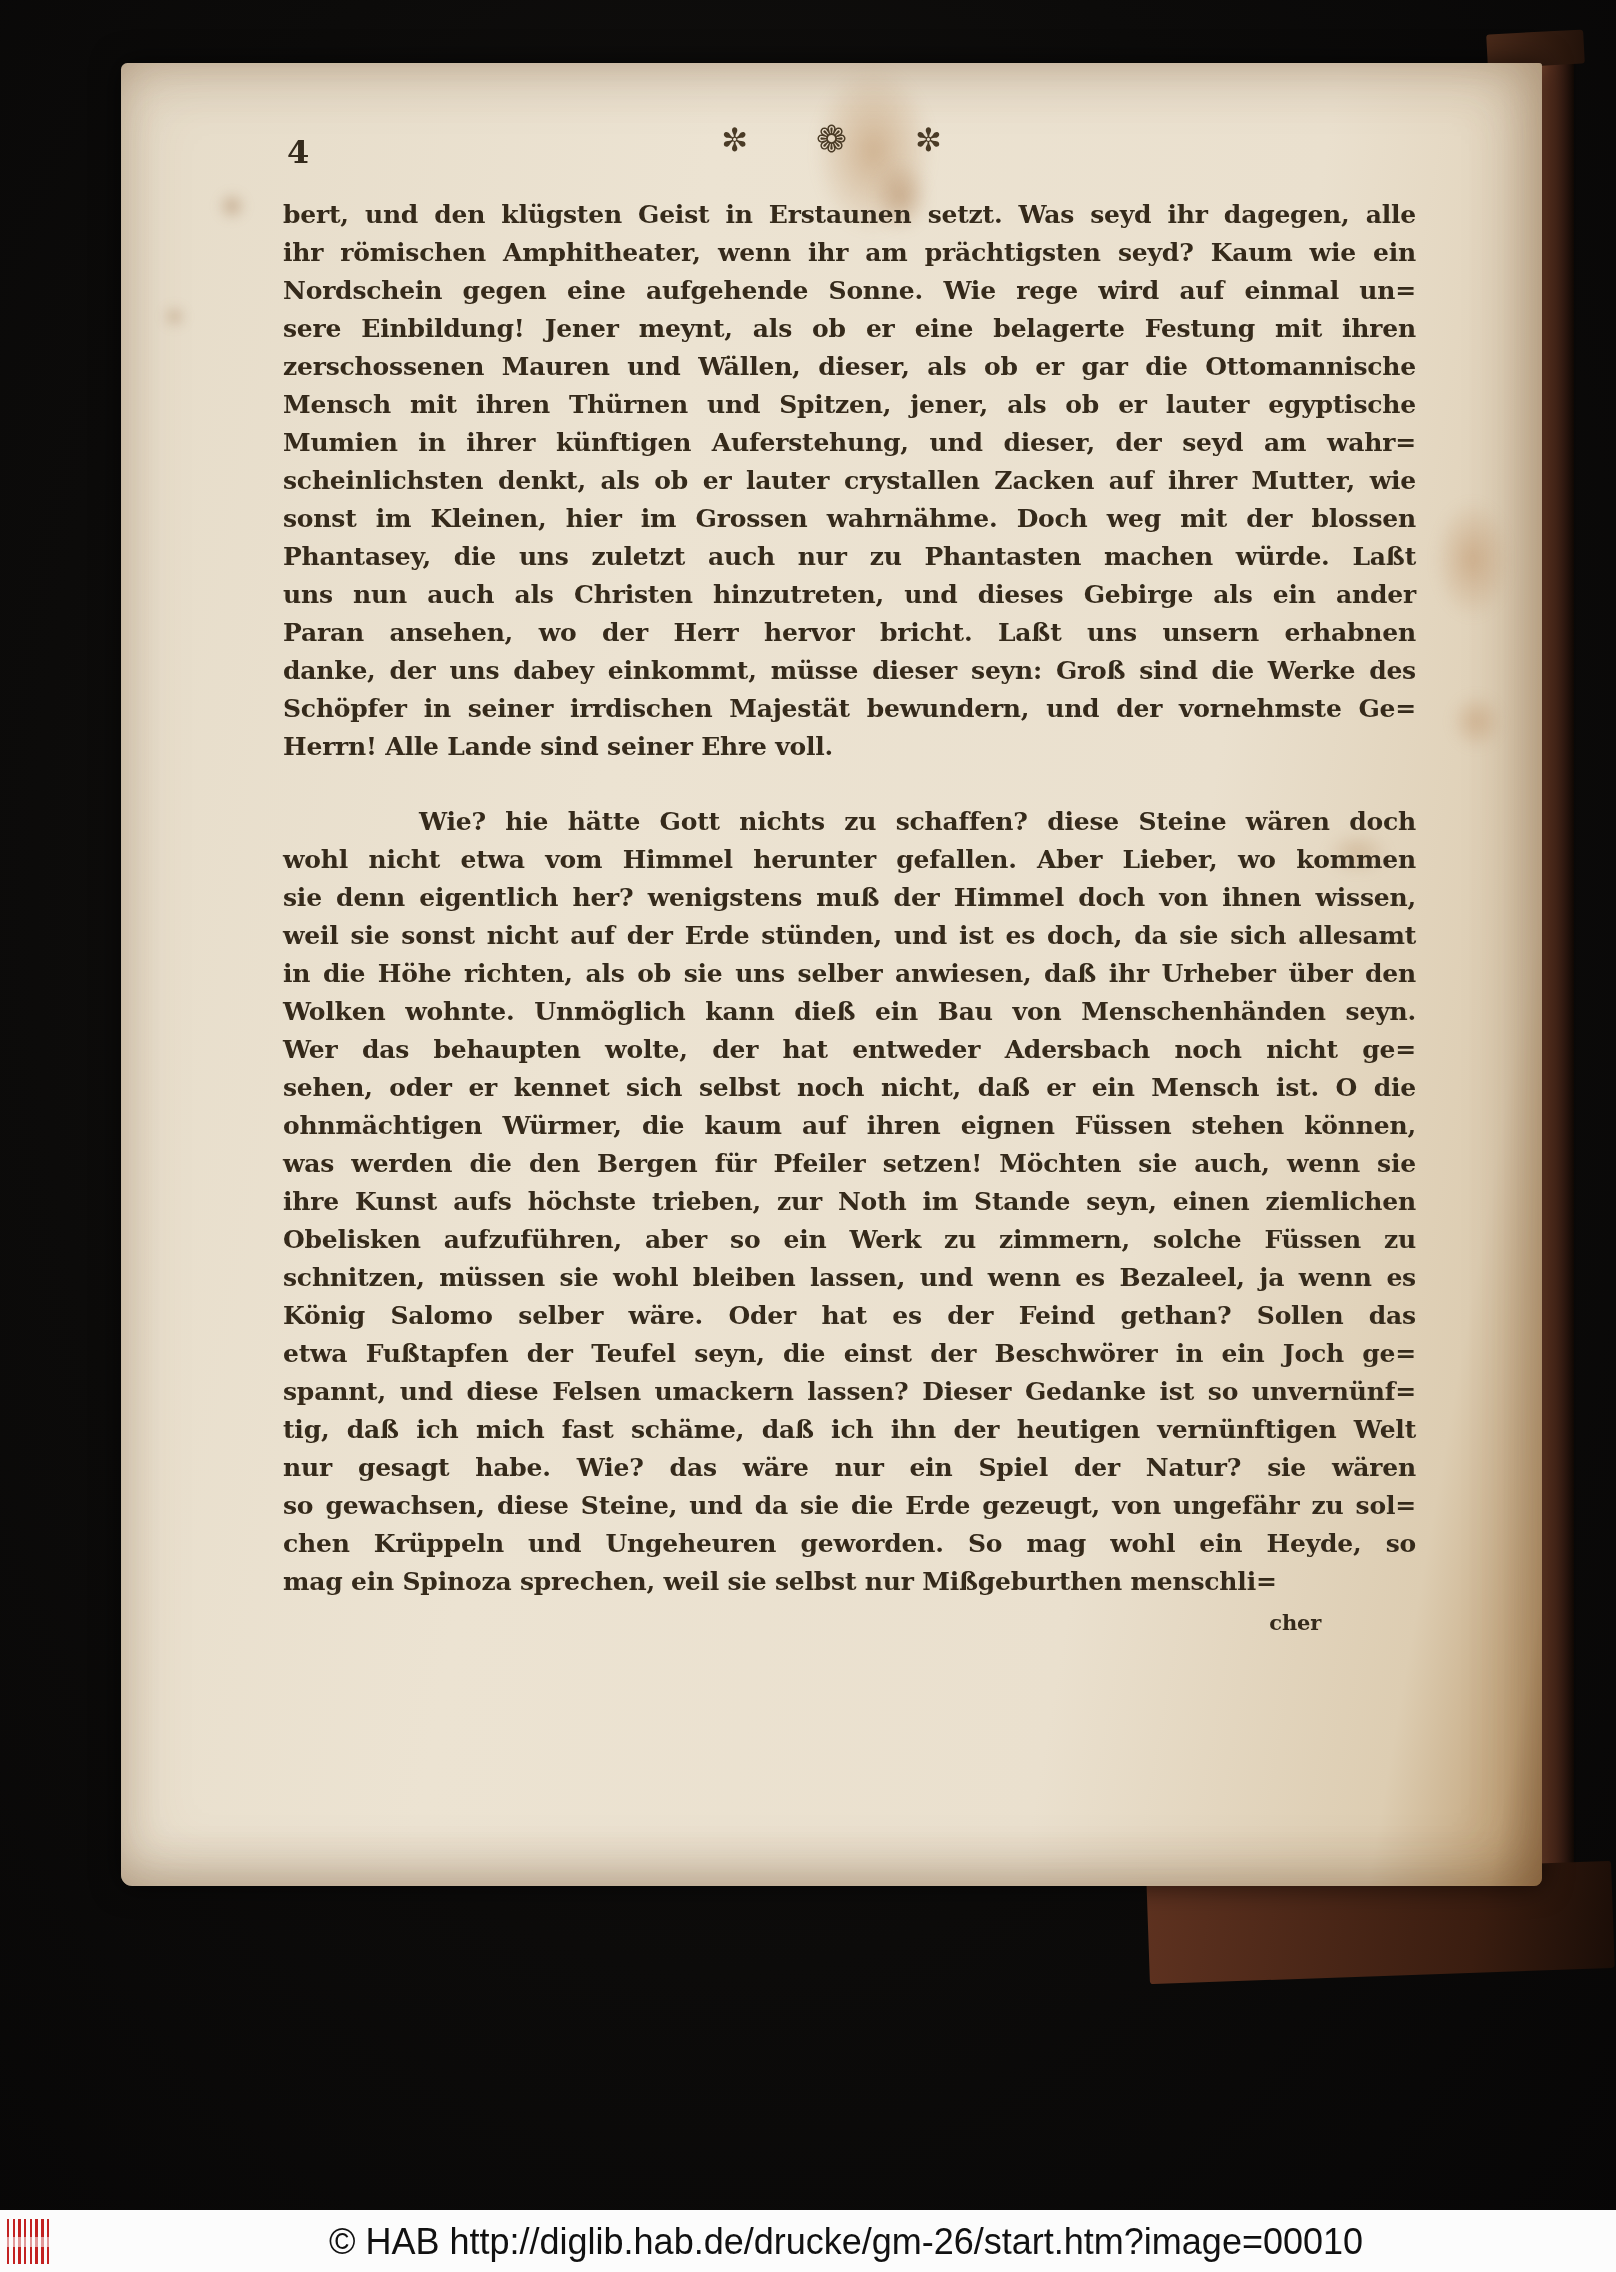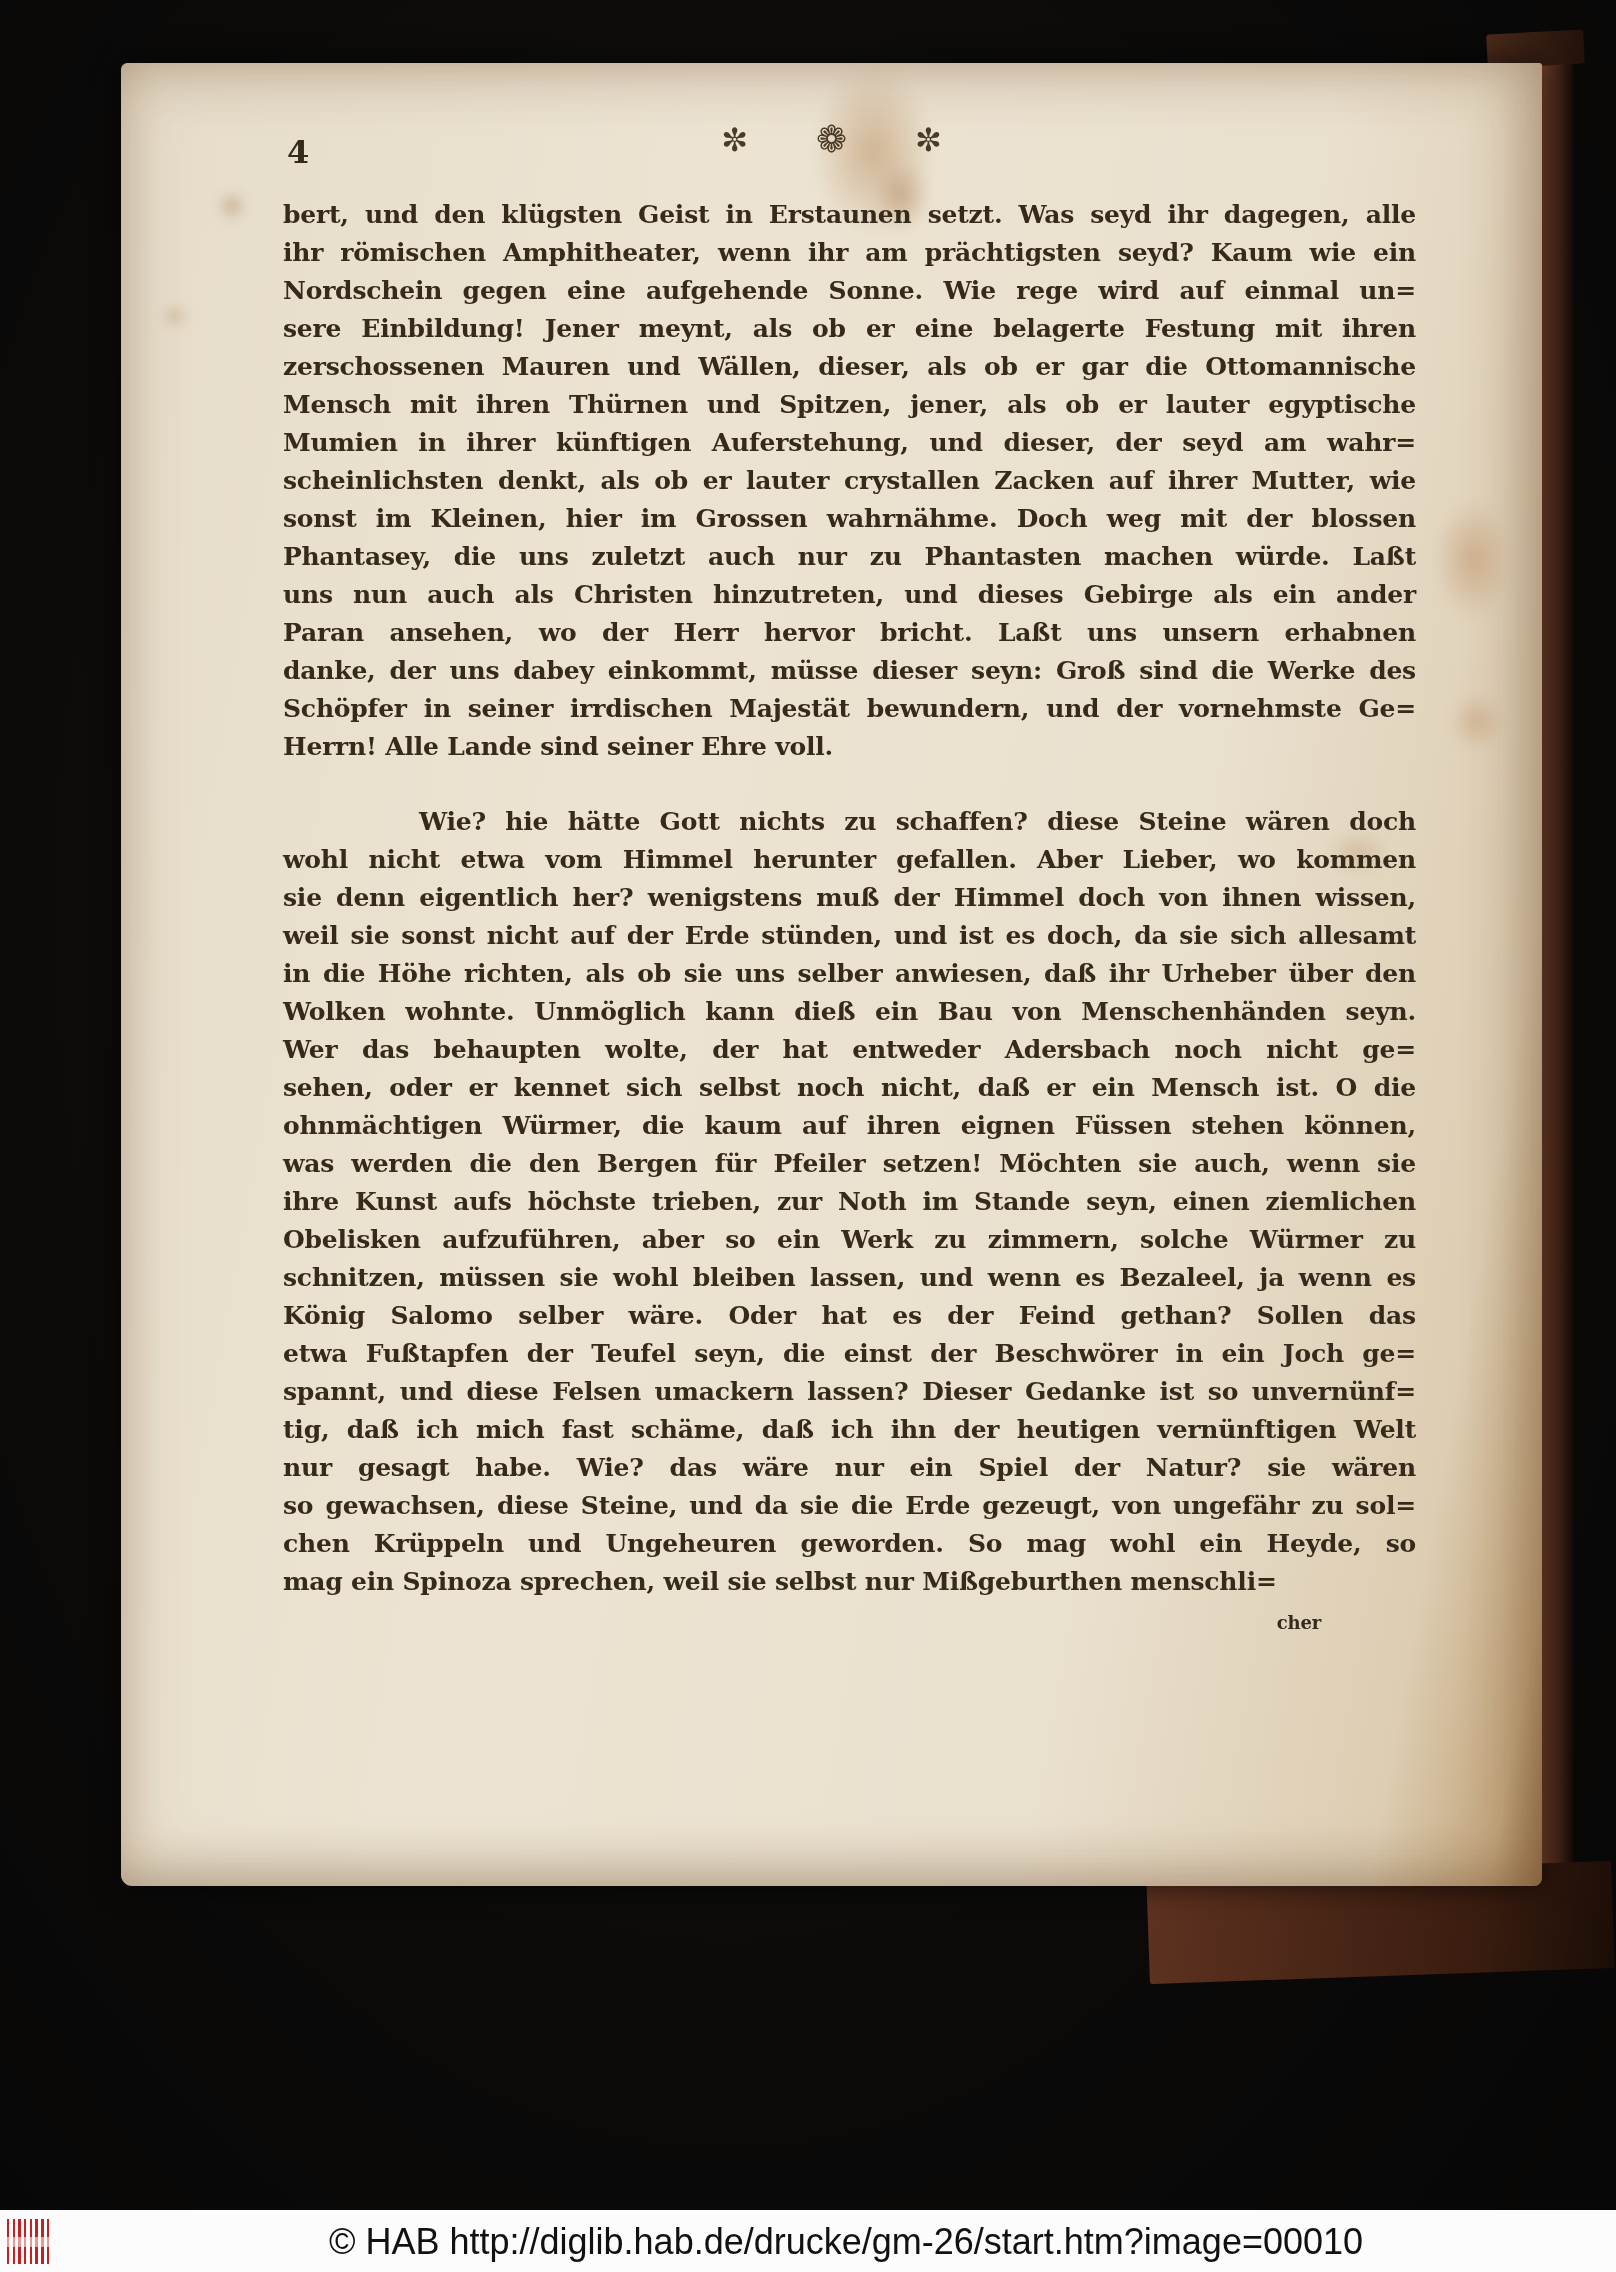--- a/index.html
+++ b/index.html
@@ -82,21 +82,21 @@
   .text-line{
     text-align:justify;
     text-align-last:justify;
     white-space:normal;
   }
   .text-line.last-line{text-align-last:left;}
   #paragraph2{margin-top:37px;}
   #paragraph2 .text-line:first-child{text-indent:136px;}
   .catchword{
     margin-top:3.2px;text-align:right;padding-right:95px;
-    font-size:18px;font-weight:bold;color:#352a1b;
+    font-size:21px;font-weight:bold;color:#352a1b;
   }
 
   
   .footer-bar{
     position:absolute;left:0;bottom:0;width:1616px;height:63px;
     background:#fcfcfc;
   }
   .footer-text{
     position:absolute;left:0;top:0;width:100%;height:63px;
     display:flex;align-items:center;justify-content:center;
@@ -170,21 +170,21 @@
           <div class="text-line">wohl nicht etwa vom Himmel herunter gefallen.  Aber Lieber, wo kommen</div>
           <div class="text-line">sie denn eigentlich her? wenigstens muß der Himmel doch von ihnen wissen,</div>
           <div class="text-line">weil sie sonst nicht auf der Erde stünden, und ist es doch, da sie sich allesamt</div>
           <div class="text-line">in die Höhe richten, als ob sie uns selber anwiesen, daß ihr Urheber über den</div>
           <div class="text-line">Wolken wohnte.  Unmöglich kann dieß ein Bau von Menschenhänden seyn.</div>
           <div class="text-line">Wer das behaupten wolte, der hat entweder Adersbach noch nicht ge=</div>
           <div class="text-line">sehen, oder er kennet sich selbst noch nicht, daß er ein Mensch ist.  O die</div>
           <div class="text-line">ohnmächtigen Würmer, die kaum auf ihren eignen Füssen stehen können,</div>
           <div class="text-line">was werden die den Bergen für Pfeiler setzen! Möchten sie auch, wenn sie</div>
           <div class="text-line">ihre Kunst aufs höchste trieben, zur Noth im Stande seyn, einen ziemlichen</div>
-          <div class="text-line">Obelisken aufzuführen, aber so ein Werk zu zimmern, solche Würmer zu</div>
+          <div class="text-line">Obelisken aufzuführen, aber so ein Werk zu zimmern, solche Füssen zu</div>
           <div class="text-line">schnitzen, müssen sie wohl bleiben lassen, und wenn es Bezaleel, ja wenn es</div>
           <div class="text-line">König Salomo selber wäre.  Oder hat es der Feind gethan? Sollen das</div>
           <div class="text-line">etwa Fußtapfen der Teufel seyn, die einst der Beschwörer in ein Joch ge=</div>
           <div class="text-line">spannt, und diese Felsen umackern lassen? Dieser Gedanke ist so unvernünf=</div>
           <div class="text-line">tig, daß ich mich fast schäme, daß ich ihn der heutigen vernünftigen Welt</div>
           <div class="text-line">nur gesagt habe.  Wie? das wäre nur ein Spiel der Natur? sie wären</div>
           <div class="text-line">so gewachsen, diese Steine, und da sie die Erde gezeugt, von ungefähr zu sol=</div>
           <div class="text-line">chen Krüppeln und Ungeheuren geworden.  So mag wohl ein Heyde, so</div>
           <div class="text-line last-line">mag ein Spinoza sprechen, weil sie selbst nur Mißgeburthen menschli=</div>
         </div>

